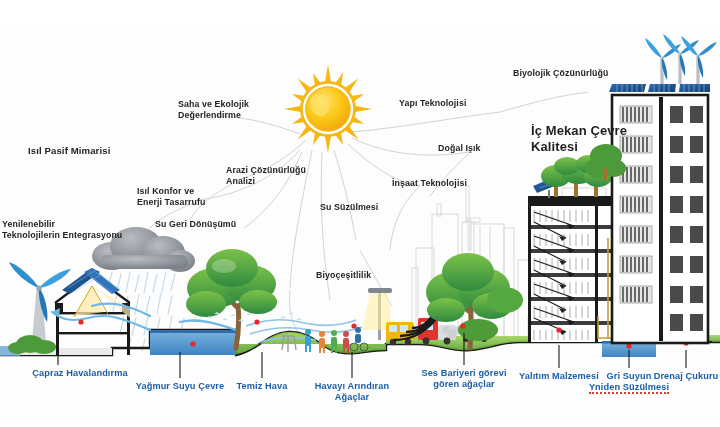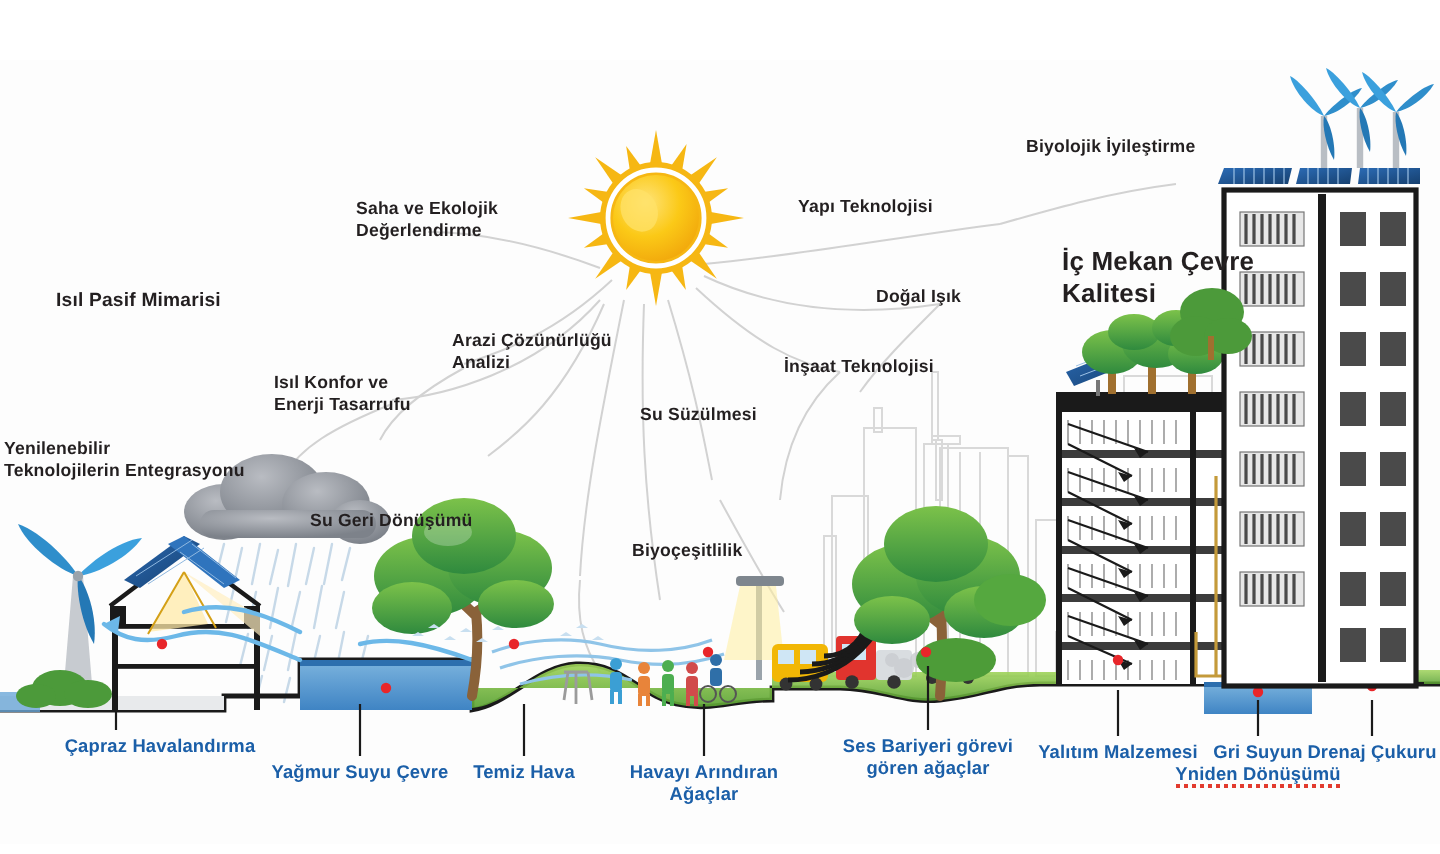--- a/index.html
+++ b/index.html
@@ -571,40 +571,40 @@
       <path d="M686 350 v18"></path>
     </g>
   </svg>
 
   <div id="upper-labels">
       <div class="lbl dark big" style="left: 28px; top: 145px; width: 130px; font-size: 9.6px; text-align: left; color: rgb(35, 31, 32);">Isıl Pasif Mimarisi</div>
       <div class="lbl dark" style="left: 2px; top: 219px; width: 140px; font-size: 8.8px; text-align: left; color: rgb(35, 31, 32);">Yenilenebilir
 Teknolojilerin Entegrasyonu</div>
       <div class="lbl dark" style="left: 137px; top: 186px; width: 110px; font-size: 8.8px; text-align: left; color: rgb(35, 31, 32);">Isıl Konfor ve
 Enerji Tasarrufu</div>
-      <div class="lbl dark" style="left: 155px; top: 219px; width: 110px; font-size: 8.8px; text-align: left; color: rgb(35, 31, 32); margin-top: 36px;">Su Geri Dönüşümü</div>
+      <div class="lbl dark" style="left: 155px; top: 219px; width: 110px; font-size: 8.8px; text-align: left; color: rgb(35, 31, 32);">Su Geri Dönüşümü</div>
       <div class="lbl dark" style="left: 178px; top: 99px; width: 110px; font-size: 8.8px; text-align: left; color: rgb(35, 31, 32);">Saha ve Ekolojik
 Değerlendirme</div>
       <div class="lbl dark" style="left: 226px; top: 165px; width: 110px; font-size: 8.8px; text-align: left; color: rgb(35, 31, 32);">Arazi Çözünürlüğü
 Analizi</div>
       <div class="lbl dark" style="left: 320px; top: 202px; width: 90px; font-size: 8.8px; text-align: left; color: rgb(35, 31, 32);">Su Süzülmesi</div>
       <div class="lbl dark" style="left: 399px; top: 98px; width: 110px; font-size: 8.8px; text-align: left; color: rgb(35, 31, 32);">Yapı Teknolojisi</div>
       <div class="lbl dark" style="left: 438px; top: 143px; width: 80px; font-size: 8.8px; text-align: left; color: rgb(35, 31, 32);">Doğal Işık</div>
       <div class="lbl dark" style="left: 392px; top: 178px; width: 105px; font-size: 8.8px; text-align: left; color: rgb(35, 31, 32);">İnşaat Teknolojisi</div>
-      <div class="lbl dark" style="left: 513px; top: 68px; width: 120px; font-size: 8.8px; text-align: left; color: rgb(35, 31, 32);">Biyolojik İyileştirme</div>
+      <div class="lbl dark" style="left: 513px; top: 68px; width: 120px; font-size: 8.8px; text-align: left; color: rgb(35, 31, 32);">Biyolojik Çözünürlüğü</div>
       <div class="lbl dark" style="left: 531px; top: 123px; width: 110px; font-size: 13px; text-align: left; color: rgb(35, 31, 32);">İç Mekan Çevre
 Kalitesi</div>
       <div class="lbl dark" style="left: 272px; top: 270px; width: 90px; font-size: 8.8px; text-align: left; color: rgb(35, 31, 32); padding-left: 44px;">Biyoçeşitlilik</div>
     </div>
   <div id="bottom-labels">
       <div class="lbl blue" style="left: 15px; top: 368px; width: 130px; color: rgb(27, 95, 168);">Çapraz Havalandırma</div>
       <div class="lbl blue" style="left: 120px; top: 381px; width: 120px; color: rgb(27, 95, 168);">Yağmur Suyu Çevre</div>
       <div class="lbl blue" style="left: 217px; top: 381px; width: 90px; color: rgb(27, 95, 168);">Temiz Hava</div>
       <div class="lbl blue" style="left: 297px; top: 381px; width: 110px; color: rgb(27, 95, 168);">Havayı Arındıran
 Ağaçlar</div>
       <div class="lbl blue" style="left: 406.5px; top: 368px; width: 115px; color: rgb(27, 95, 168);">Ses Bariyeri görevi
 gören ağaçlar</div>
       <div class="lbl blue" style="left: 504px; top: 371px; width: 110px; color: rgb(27, 95, 168);">Yalıtım Malzemesi</div>
-      <div class="lbl blue" style="left: 574px; top: 371px; width: 110px; color: rgb(27, 95, 168);"><span>Gri Suyun</span><br><span class="misspell">Yniden Dönüşümü</span></div>
+      <div class="lbl blue" style="left: 574px; top: 371px; width: 110px; color: rgb(27, 95, 168);"><span>Gri Suyun</span><br><span class="misspell">Yniden Süzülmesi</span></div>
       <div class="lbl blue" style="left: 638.5px; top: 371px; width: 95px; color: rgb(27, 95, 168);">Drenaj Çukuru</div>
     </div>
 
 </div>
 
 </body></html>

